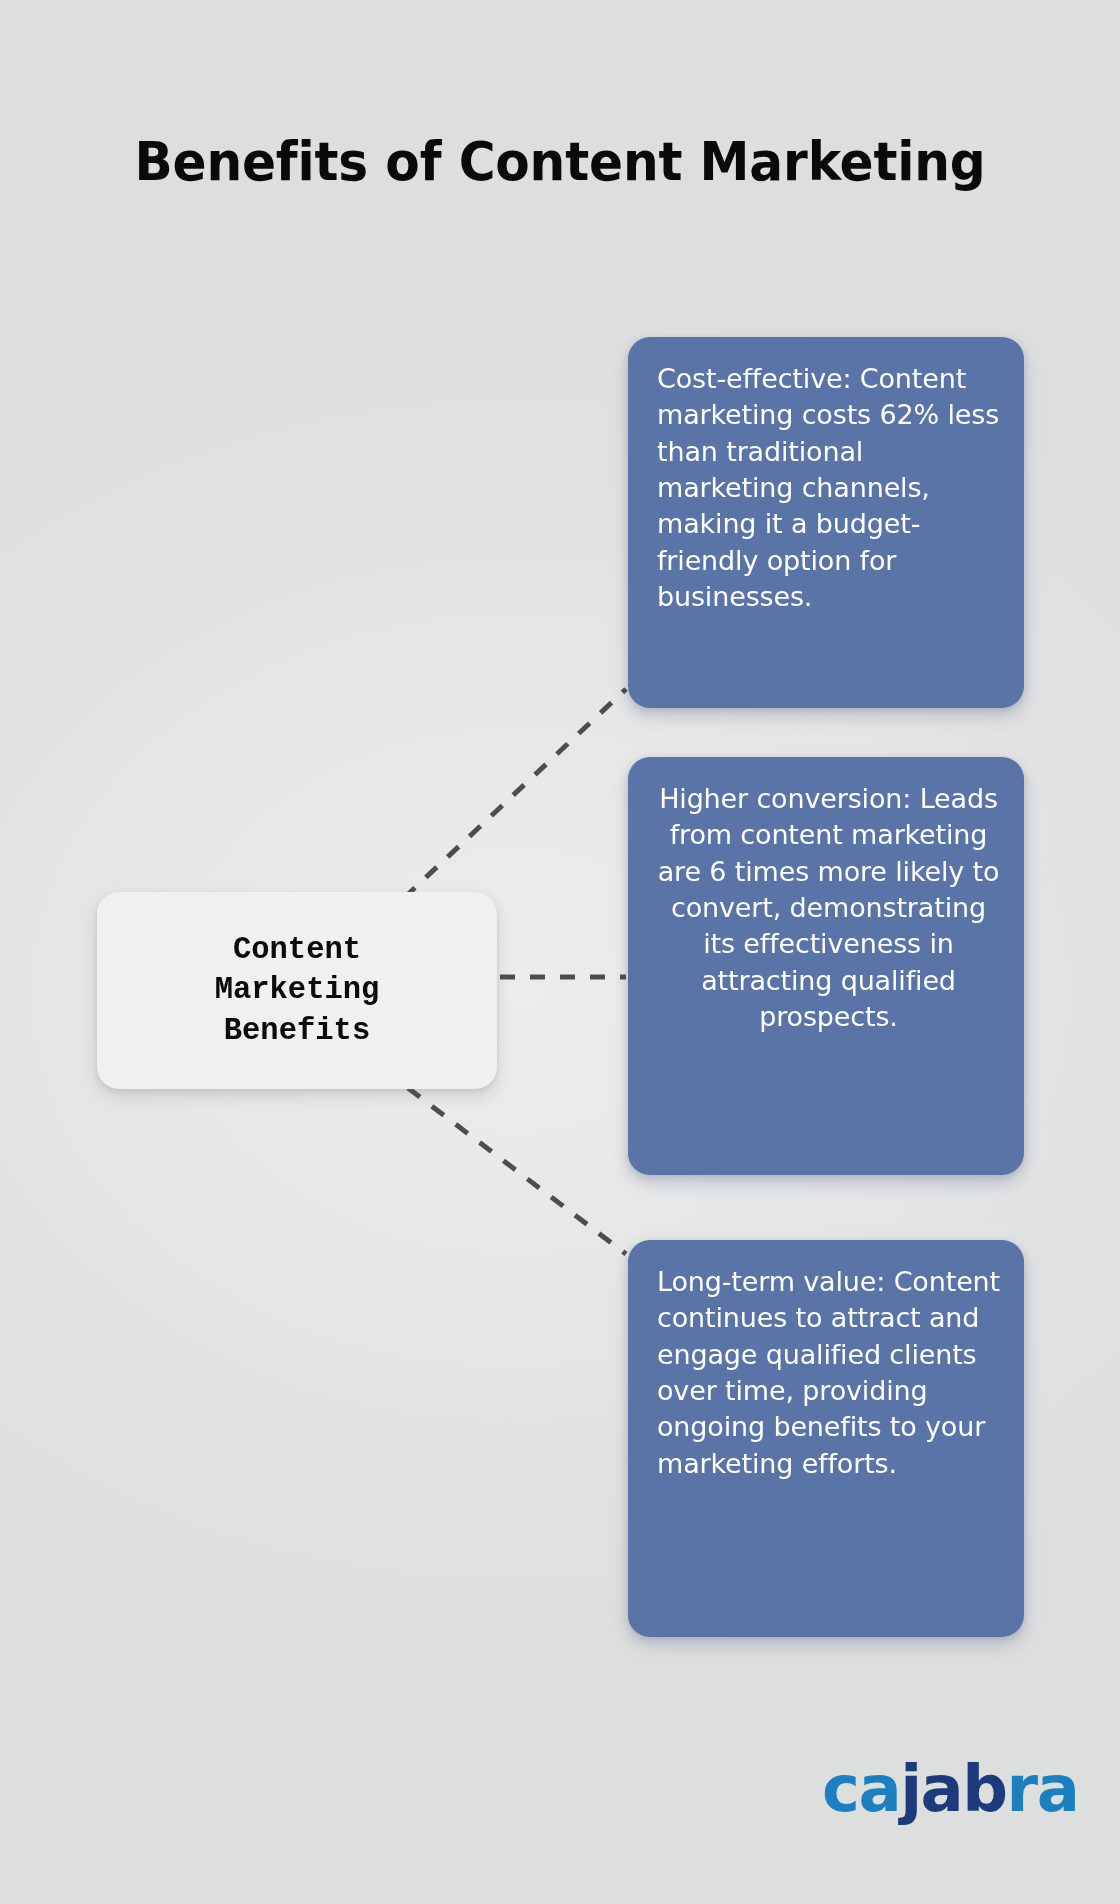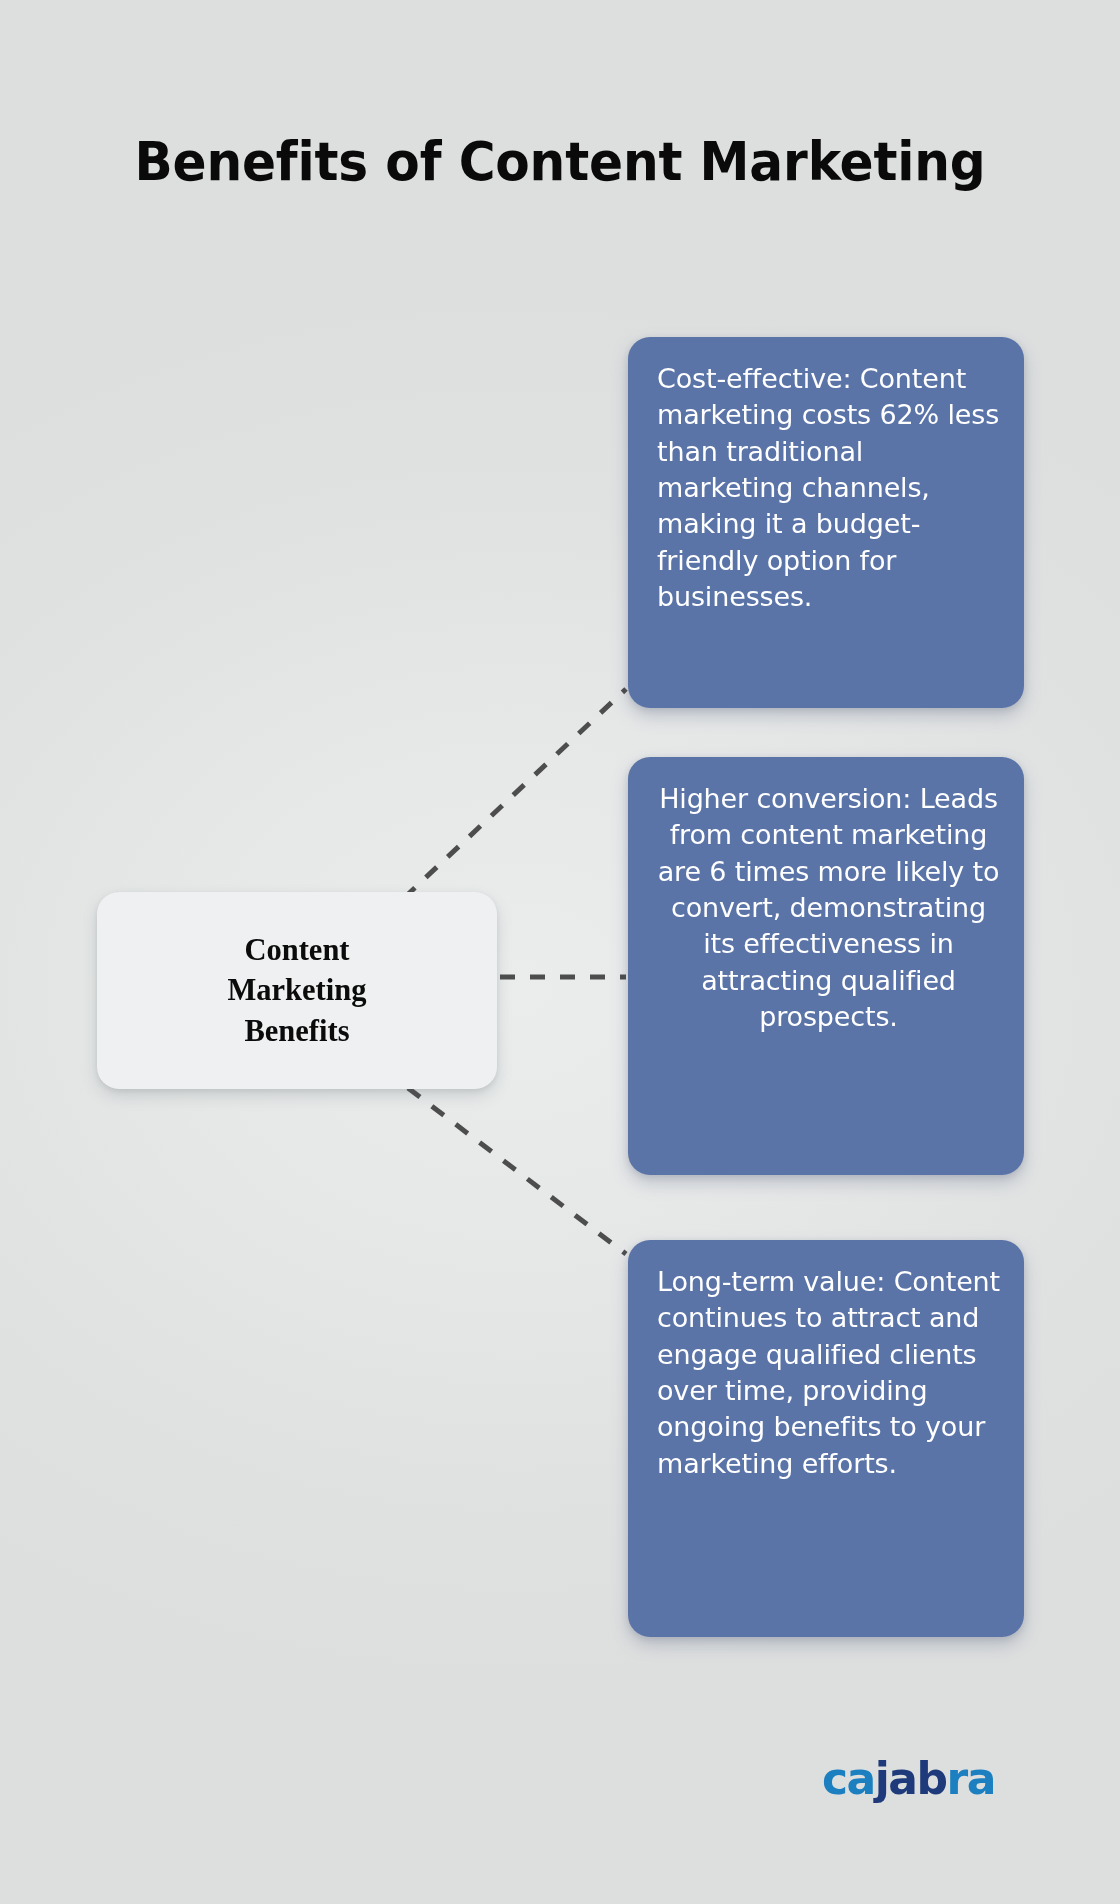--- a/index.html
+++ b/index.html
@@ -62,21 +62,21 @@
     border-radius: 22px;
     box-shadow: 0 7px 16px rgba(90, 98, 105, 0.20),
                 0 2px 5px rgba(90, 98, 105, 0.13);
     display: flex;
     align-items: center;
     justify-content: center;
     box-sizing: border-box;
     padding: 6px 26px;
   }
   .center-node-label {
-    font-family: Liberation Serif, serif;
+    font-family: Liberation Mono, monospace;
     font-weight: bold;
     font-size: 30.5px;
     line-height: 1.32;
     color: #0b0b0b;
     text-align: center;
     white-space: pre-line;
   }
 
   
   .card {
@@ -104,21 +104,21 @@
   #card-1 { top: 757px; height: 418px; text-align: center; }
   #card-2 { top: 1240px; height: 397px; }
 
   
   .logo {
     position: absolute;
     left: 822px;
     top: 1757px;
     font-family: "DejaVu Sans", sans-serif;
     font-weight: bold;
-    font-size: 44px;
+    font-size: 64px;
     letter-spacing: -1.5px;
     line-height: 1;
     white-space: nowrap;
   }
   .logo-a { color: #1b7fc0; }
   .logo-b { color: #1e3a7a; }
   .logo-c { color: #1b7fc0; }
 </style>
 </head>
 <body>

